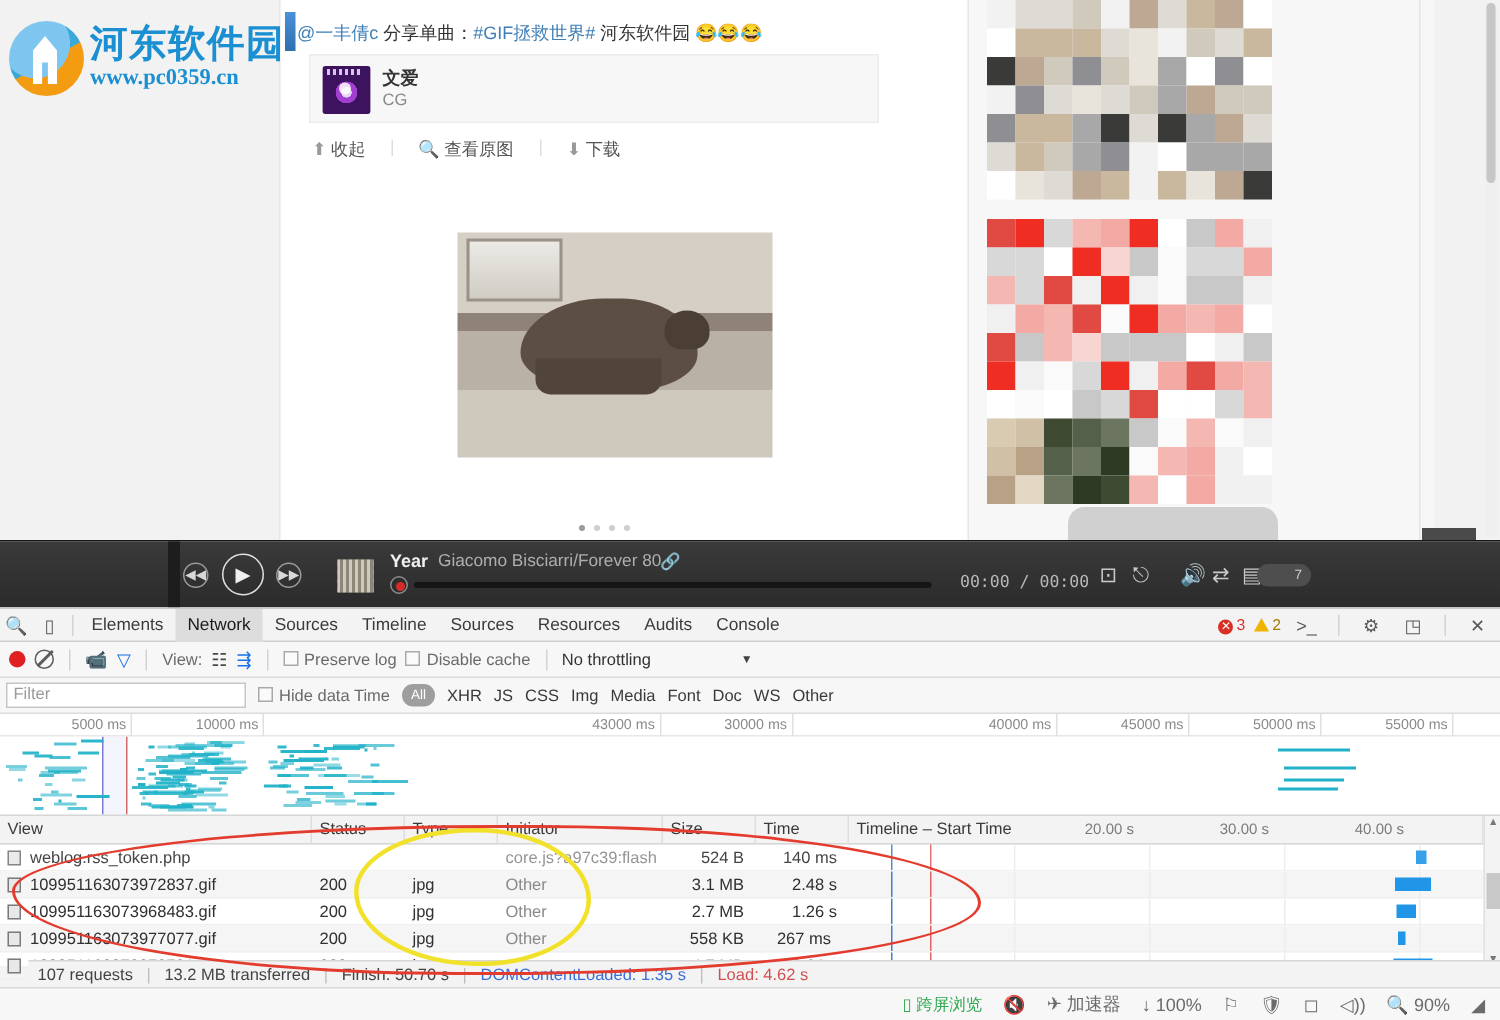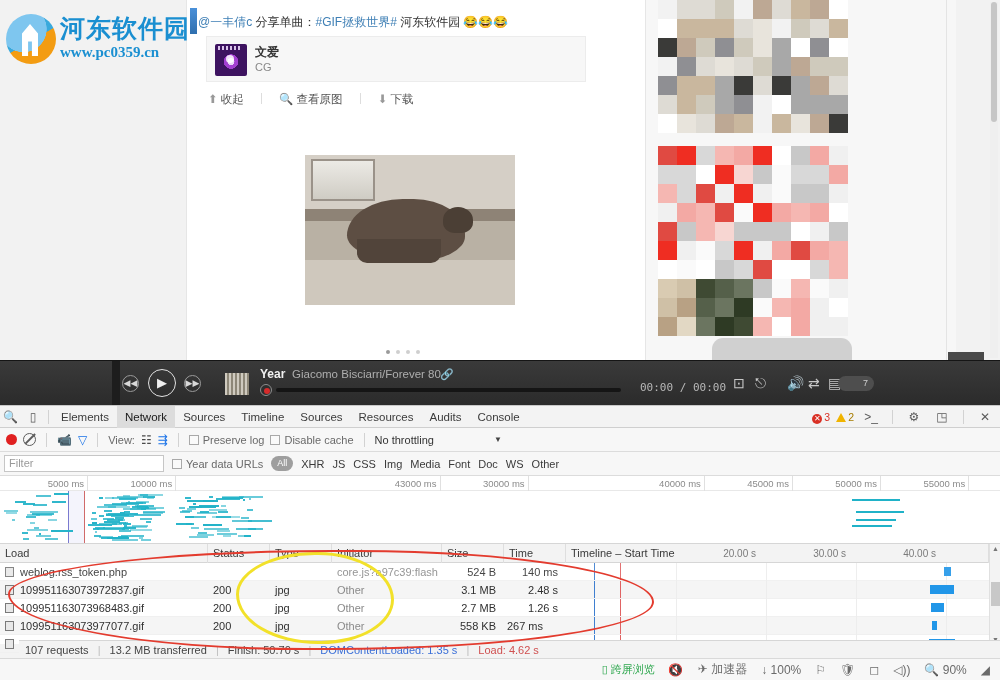--- a/index.html
+++ b/index.html
@@ -588,21 +588,21 @@
       <div class="dt-sep"></div>
       <div class="tb-label"><span class="cb"></span><span>Preserve log</span></div>
       <div class="tb-label"><span class="cb"></span><span>Disable cache</span></div>
       <div class="dt-sep"></div>
       <div class="throttle">No throttling</div>
       <div class="caret" style="margin-left:54px">▼</div>
     </div>
 
     <div class="dt-filterbar">
       <div class="filter-input">Filter</div>
-      <div class="tb-label"><span class="cb"></span><span>Year data URLs</span></div>
+      <div class="tb-label"><span class="cb"></span><span>Hide data Time</span></div>
       <div class="type-pill">All</div>
       <div class="type-item">XHR</div>
       <div class="type-item">JS</div>
       <div class="type-item">CSS</div>
       <div class="type-item">Img</div>
       <div class="type-item">Media</div>
       <div class="type-item">Font</div>
       <div class="type-item">Doc</div>
       <div class="type-item">WS</div>
       <div class="type-item">Other</div>
@@ -775,21 +775,21 @@
           <div class="ov-bar" style="left: 53.5957px; width: 15.5348px; top: 2.46832px; opacity: 0.95;"></div>
           <div class="ov-bar" style="left: 852px; top: 8px; width: 48px;"></div>
           <div class="ov-bar" style="left: 856px; top: 20px; width: 48px;"></div>
           <div class="ov-bar" style="left: 856px; top: 28px; width: 40px;"></div>
           <div class="ov-bar" style="left: 852px; top: 34px; width: 40px;"></div>
         </div>
     </div>
 
     <div class="dt-table">
       <div class="th-row" id="th-row">
-          <div class="th" style="left: 0px; width: 208px;">Load</div>
+          <div class="th" style="left: 0px; width: 208px;">View</div>
           <div class="th" style="left: 208px; width: 62px;">Status</div>
           <div class="th" style="left: 270px; width: 62px;">Type</div>
           <div class="th" style="left: 332px; width: 110px;">Initiator</div>
           <div class="th" style="left: 442px; width: 62px;">Size</div>
           <div class="th" style="left: 504px; width: 62px;">Time</div>
           <div class="th" style="left: 566px; width: 423px;">Timeline – Start Time</div>
           <div class="th" style="left: 676px; width: 80px; border-right: none; text-align: right; color: rgb(122, 122, 122); font-size: 10px;">20.00 s</div>
           <div class="th" style="left: 766px; width: 80px; border-right: none; text-align: right; color: rgb(122, 122, 122); font-size: 10px;">30.00 s</div>
           <div class="th" style="left: 856px; width: 80px; border-right: none; text-align: right; color: rgb(122, 122, 122); font-size: 10px;">40.00 s</div>
           <div class="th" style="left: 946px; width: 80px; border-right: none; text-align: right; color: rgb(122, 122, 122); font-size: 10px;">50.00 s</div>
@@ -849,21 +849,21 @@
             <span class="wf-dcl" style="left: 594px;"></span>
             <span class="wf-load" style="left: 620px;"></span>
           </div>
           <div class="tr alt">
             <span class="res-ico"></span>
             <div class="td" style="left: 0px; width: 208px; padding-left: 20px;">109951163073977077.gif</div>
             <div class="td" style="left: 208px; width: 62px;">200</div>
             <div class="td" style="left: 270px; width: 62px;">jpg</div>
             <div class="td init" style="left: 332px; width: 110px;">Other</div>
             <div class="td num" style="left: 442px; width: 62px;">558 KB</div>
-            <div class="td num" style="left: 489px; width: 62px;">267 ms</div>
+            <div class="td num" style="left: 500px; width: 62px;">267 ms</div>
             <div class="td" style="left: 566px; width: 423px; padding: 0px;">
               <span class="wf-tick" style="left: 110px;"></span>
               <span class="wf-tick" style="left: 200px;"></span>
               <span class="wf-tick" style="left: 290px;"></span>
               <span class="wf-tick" style="left: 380px;"></span>
               <span class="wf-bar" style="left: 366px; width: 5px;"></span>
             </div>
             <span class="wf-dcl" style="left: 594px;"></span>
             <span class="wf-load" style="left: 620px;"></span>
           </div>

